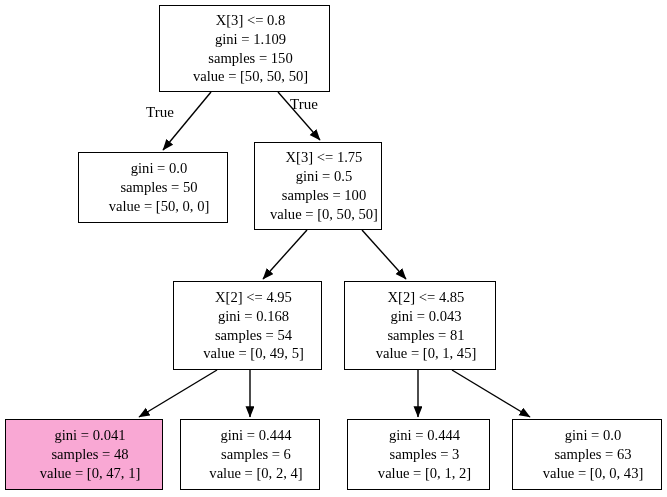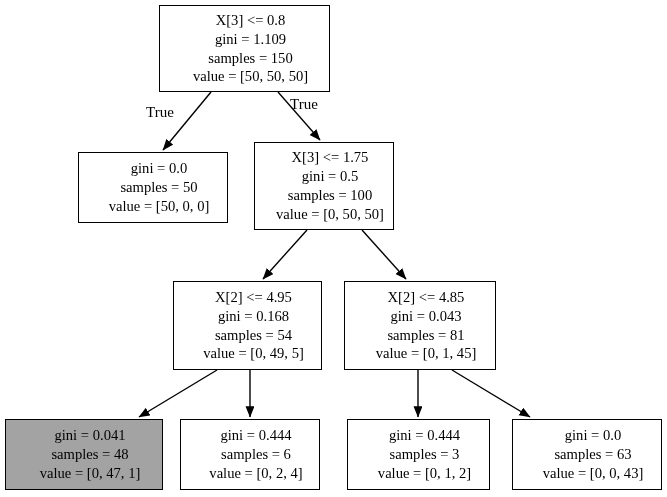--- a/index.html
+++ b/index.html
@@ -79,39 +79,39 @@
         <span class="line">X[3] &lt;= 0.8</span>
         <span class="line">gini = 1.109</span>
         <span class="line">samples = 150</span>
         <span class="line">value = [50, 50, 50]</span>
       </div>
       <div class="node" style="left: 78px; top: 152px; width: 150px; height: 71px; border-color: rgb(0, 0, 0); background: rgb(255, 255, 255);">
         <span class="line">gini = 0.0</span>
         <span class="line">samples = 50</span>
         <span class="line">value = [50, 0, 0]</span>
       </div>
-      <div class="node" style="left: 254px; top: 142px; width: 140px; height: 88px; border-color: rgb(0, 0, 0); background: rgb(255, 255, 255);">
+      <div class="node" style="left: 254px; top: 142px; width: 128px; height: 88px; border-color: rgb(0, 0, 0); background: rgb(255, 255, 255);">
         <span class="line">X[3] &lt;= 1.75</span>
         <span class="line">gini = 0.5</span>
         <span class="line">samples = 100</span>
         <span class="line">value = [0, 50, 50]</span>
       </div>
       <div class="node" style="left: 173px; top: 281px; width: 149px; height: 89px; border-color: rgb(0, 0, 0); background: rgb(255, 255, 255);">
         <span class="line">X[2] &lt;= 4.95</span>
         <span class="line">gini = 0.168</span>
         <span class="line">samples = 54</span>
         <span class="line">value = [0, 49, 5]</span>
       </div>
       <div class="node" style="left: 344px; top: 281px; width: 152px; height: 89px; border-color: rgb(0, 0, 0); background: rgb(255, 255, 255);">
         <span class="line">X[2] &lt;= 4.85</span>
         <span class="line">gini = 0.043</span>
         <span class="line">samples = 81</span>
         <span class="line">value = [0, 1, 45]</span>
       </div>
-      <div class="node" style="left: 5px; top: 419px; width: 158px; height: 71px; border-color: rgb(0, 0, 0); background: #a3a3a3;">
+      <div class="node" style="left: 5px; top: 419px; width: 158px; height: 71px; border-color: rgb(0, 0, 0); background: #f9a8d4;">
         <span class="line">gini = 0.041</span>
         <span class="line">samples = 48</span>
         <span class="line">value = [0, 47, 1]</span>
       </div>
       <div class="node" style="left: 180px; top: 419px; width: 140px; height: 71px; border-color: rgb(0, 0, 0); background: rgb(255, 255, 255);">
         <span class="line">gini = 0.444</span>
         <span class="line">samples = 6</span>
         <span class="line">value = [0, 2, 4]</span>
       </div>
       <div class="node" style="left: 347px; top: 419px; width: 143px; height: 71px; border-color: rgb(0, 0, 0); background: rgb(255, 255, 255);">

